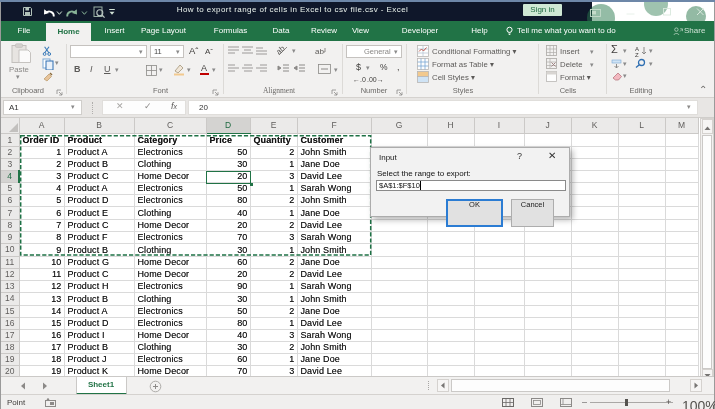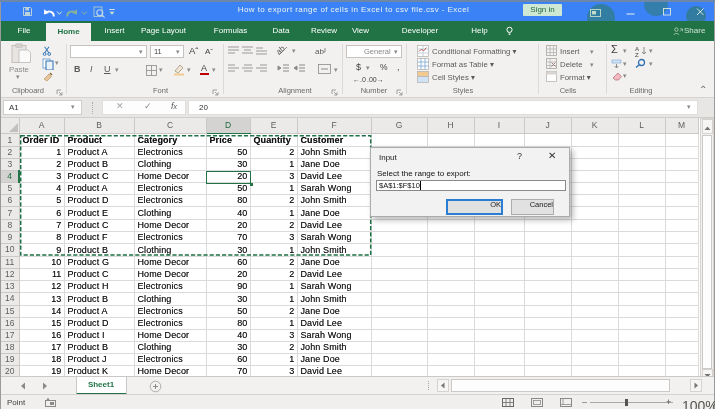--- a/index.html
+++ b/index.html
@@ -3,21 +3,21 @@
 <style>
 * { margin:0; padding:0; box-sizing:border-box; }
 html,body { width:715px; height:409px; overflow:hidden; background:#fff;
   font-family:"Liberation Sans", sans-serif; }
 #win { position:absolute; left:0; top:0; width:715px; height:409px; }
 .abs { position:absolute; }
 #topline { position:absolute; left:0; top:0; width:715px; height:2px; background:#6d87a8; }
 #leftline { position:absolute; left:0; top:2px; width:1px; height:407px; background:#9a9a9a; }
 #rightline { position:absolute; left:714px; top:2px; width:1px; height:407px; background:#9a9a9a; }
 
-#titlebar { position:absolute; left:1px; top:2px; width:713px; height:19px; background:#3b82f6; color:#fff; }
+#titlebar { position:absolute; left:1px; top:2px; width:591px; height:19px; background:#0f172a; color:#fff; }
 #title { position:absolute; top:3px; left:0; width:100%; text-align:center; font-size:8px; color:#ecf4ee; letter-spacing:0.42px; }
 .qat { position:absolute; }
 .qat svg, .winbtn svg { display:block; }
 #signin { position:absolute; left:522px; top:2px; width:39px; height:12px; background:#cfe8d4;
   color:#1e6940; font-size:8px; text-align:center; line-height:12px; border-radius:1px; }
 .winbtn { position:absolute; top:0px; color:#e8f1ea; }
 
 #tabrow { position:absolute; left:1px; top:21px; width:713px; height:19.5px; background:#217346; }
 .tab { position:absolute; top:0; height:19.5px; line-height:19.5px; color:#fdfefd; font-size:8px; text-align:center; }
 #hometab { position:absolute; left:45px; top:1.5px; width:45px; height:18px; background:#f2f1f0;
@@ -72,22 +72,22 @@
 #hscroll { position:absolute; left:436px; top:1.5px; width:266px; height:13px; background:#f2f1f0; }
 #hthumb { position:absolute; left:14px; top:0px; width:219px; height:13px; background:#fdfdfd; border:1px solid #cbc9c7; }
 
 #statusbar { position:absolute; left:1px; top:394px; width:713px; height:15px; background:#f0efee; border-top:1px solid #d5d2cf; }
 
 #dlg { position:absolute; left:370px; top:147px; width:200px; height:70px; background:#f2f2f2;
   border:1px solid #acacac; box-shadow:3px 3px 6px rgba(0,0,0,0.28); font-size:8px; color:#111; }
 #dlgtitle { position:absolute; left:8px; top:5px; font-size:8px; color:#1a1a1a; }
 #dlginput { position:absolute; left:5px; top:32px; width:190px; height:11px; background:#fff; border:1px solid #8a8a8a;
   font-size:7.5px; line-height:9px; padding-left:2px; color:#111; }
-.dbtn { position:absolute; top:51px; height:16px; background:#e1e1e1; border:1px solid #adadad;
-  font-size:7.5px; text-align:right; line-height:10px; color:#1a1a1a; }
+.dbtn { position:absolute; top:51px; height:28px; background:#e1e1e1; border:1px solid #adadad;
+  font-size:7.5px; text-align:center; line-height:10px; color:#1a1a1a; }
 </style></head>
 <body>
 <div id="win">
 <div id="topline"></div>
     <div id="leftline"></div>
     <div id="rightline"></div>
 
 <div id="titlebar">
   <span class="qat" style="left:21px; top:4px; opacity:0.85;">
         <svg width="11" height="11" viewBox="0 0 11 11">
@@ -169,20 +169,21 @@
   <div class="tab" style="left:209px; width:41px;">Formulas</div>
   <div class="tab" style="left:268px; width:24px;">Data</div>
   <div class="tab" style="left:307px; width:32px;">Review</div>
   <div class="tab" style="left:345px; width:29px;">View</div>
   <div class="tab" style="left:391px; width:56px;">Developer</div>
   <div class="tab" style="left:464px; width:29px;">Help</div>
   <svg class="abs" style="left:504px; top:5px;" width="9" height="11" viewBox="0 0 9 11">
         <circle cx="4.5" cy="3.8" r="2.6" fill="none" stroke="#fdfefd" stroke-width="1"></circle>
         <path d="M3.4 7 h2.2 M3.7 8.5 h1.6" stroke="#fdfefd" stroke-width="0.9"></path>
       </svg>
+  <div class="tab" style="left:516px; width:130px; text-align:left;">Tell me what you want to do</div>
   <svg class="abs" style="left:672px; top:6px; opacity:0.75;" width="10" height="9" viewBox="0 0 10 9">
         <circle cx="3.4" cy="2.6" r="1.7" fill="none" stroke="#dceade" stroke-width="0.9"></circle>
         <path d="M1 8 c0-2 4.8-2 4.8 0" fill="none" stroke="#dceade" stroke-width="0.9"></path>
         <path d="M7 4.5 l2.5-2.5 m0 2.2 v-2.4 h-2.4" stroke="#dceade" stroke-width="0.8" fill="none"></path>
       </svg>
   <div class="tab" style="left:683px; width:28px; color:#cfe2d5; text-align:left;">Share</div>
 </div>
 
 <div id="ribbon">
 
@@ -273,21 +274,21 @@
         <path d="M6 1 h6 M6 4 h6 M6 7 h6 M1 2 l3 2 -3 2 z" stroke="#8c8a88" stroke-width="1" fill="#8c8a88"></path>
       </svg>
   <svg class="abs" style="left:292px; top:23px;" width="13" height="10" viewBox="0 0 13 10">
         <path d="M6 1 h6 M6 4 h6 M6 7 h6 M4 2 l-3 2 3 2 z" stroke="#8c8a88" stroke-width="1" fill="#8c8a88"></path>
       </svg>
   <svg class="abs" style="left:317px; top:23px;" width="14" height="11" viewBox="0 0 14 11">
         <rect x="0.5" y="0.5" width="12" height="9" fill="none" stroke="#8c8a88" stroke-width="0.8"></rect>
         <path d="M3 5 h7" stroke="#8c8a88"></path>
       </svg>
   <div class="cv" style="left:333px; top:25px;">▾</div>
-  <div class="glabel" style="left:264px;">Alignment</div>
+  <div class="glabel" style="left:248px;font-family:Liberation Serif, serif;">Alignment</div>
   <svg class="abs" style="left:330px; top:48px;" width="7" height="7" viewBox="0 0 7 7">
         <path d="M1 1 h4 M1 1 v4 M3 3 l3 3 M6 3.2 V6 H3.2" stroke="#8c8a88" stroke-width="0.8" fill="none"></path>
       </svg>
   <div class="gsep" style="left:341px;"></div>
 
   <div class="combo" style="left:345px; top:4px; width:56px; height:13px; padding-left:17px; line-height:11px; color:#8a8886;">General</div>
   <div class="cv" style="left:393px; top:7px;">▾</div>
   <div class="rtxt" style="left:355px; top:21px; font-size:9px; color:#3f3d3b;">$</div>
   <div class="cv" style="left:365px; top:23px;">▾</div>
   <div class="rtxt" style="left:379px; top:21px; font-size:8.5px; color:#3f3d3b;">%</div>

